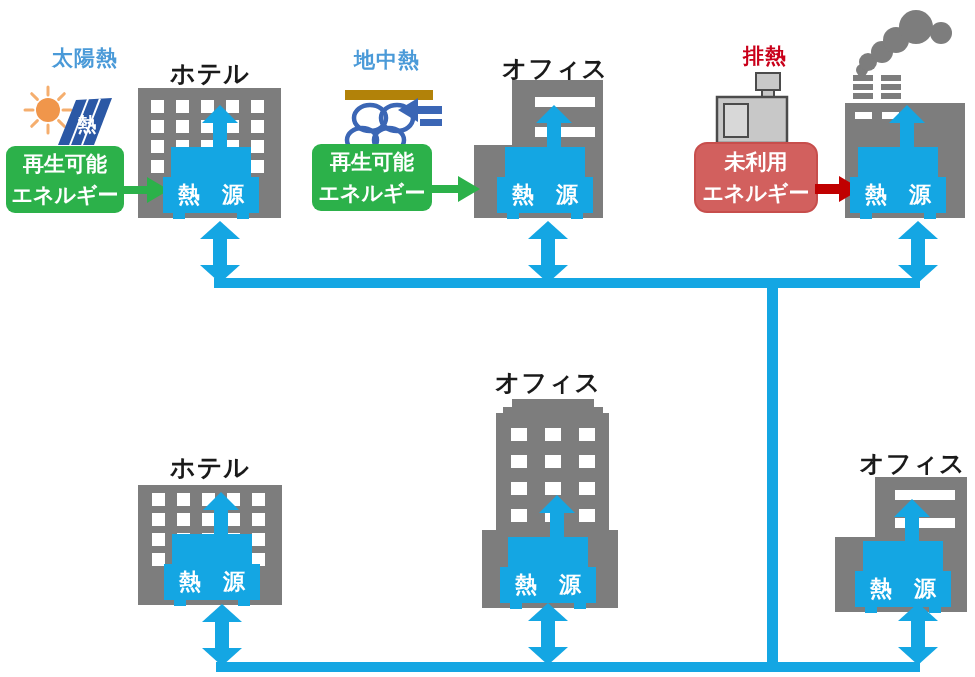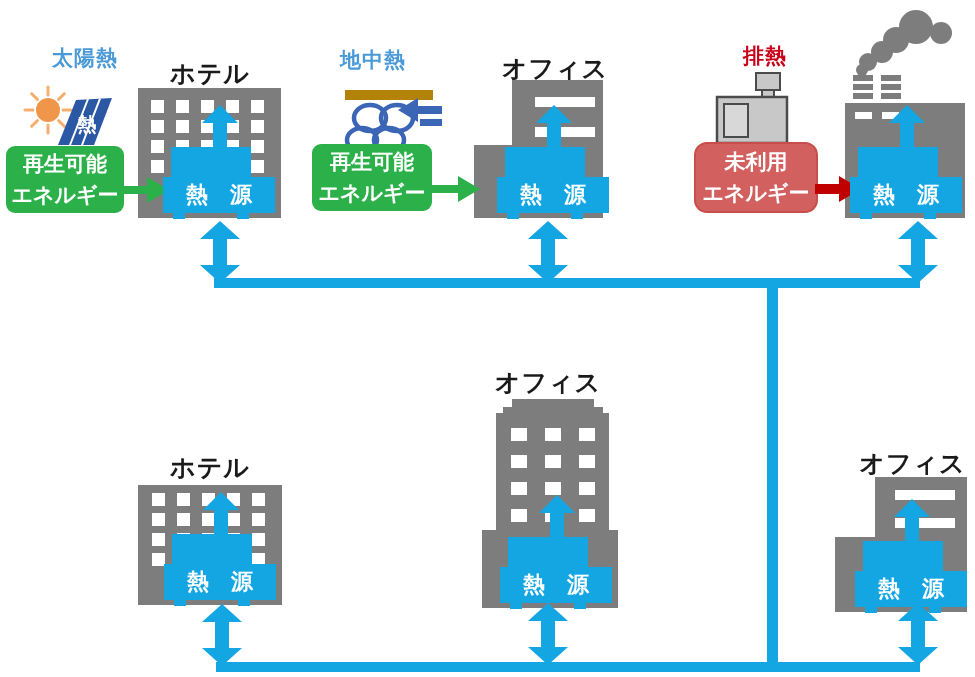--- a/index.html
+++ b/index.html
@@ -42,21 +42,21 @@
   .harrow .shaft{position:absolute;left:0;top:9px;height:8px;right:18px;}
   .harrow .head{position:absolute;right:0;top:0;width:0;height:0;
     border-top:13px solid transparent;border-bottom:13px solid transparent;}
   .harrow.green .shaft{background:var(--green);}
   .harrow.green .head{border-left:22px solid var(--green);}
   .harrow.red .shaft{background:var(--darkred);top:8px;height:10px;}
   .harrow.red .head{border-left:22px solid var(--darkred);}
 
   
   .hs-unit{position:absolute;width:96px;height:112px;z-index:5;}
-  .hs-body{position:absolute;left:0;top:70px;width:112px;height:36px;background:var(--blue);
+  .hs-body{position:absolute;left:0;top:70px;width:96px;height:36px;background:var(--blue);
     color:#fff;font-weight:bold;font-size:22px;text-align:center;line-height:36px;word-spacing:16px;}
   .hs-tab{position:absolute;width:12px;height:8px;top:63px;background:var(--blue);}
   .hs-foot{position:absolute;width:12px;height:7px;top:105px;background:var(--blue);}
   .hs-boxl{position:absolute;left:8px;top:40px;width:42px;height:30px;background:var(--blue);}
   .hs-boxr{position:absolute;left:64px;top:40px;width:24px;height:30px;background:var(--blue);}
   .hs-ashaft{position:absolute;left:50px;top:14px;width:14px;height:56px;background:var(--blue);}
   .hs-ahead{position:absolute;left:39px;top:-2px;width:0;height:0;
     border-left:18px solid transparent;border-right:18px solid transparent;border-bottom:18px solid var(--blue);}
 
   
@@ -71,21 +71,21 @@
 </head>
 <body>
 
 <div id="canvas">
 
   <div class="pipe" style="left:214px;top:278px;width:706px;height:10px;"></div>
   <div class="pipe" style="left:216px;top:662px;width:704px;height:10px;"></div>
   <div class="pipe" style="left:767px;top:283px;width:11px;height:384px;"></div>
 
   <div class="heading" style="left:20px;top:44px;width:130px;color:var(--headblue);">太陽熱</div>
-  <div class="heading" style="left:308px;top:46px;width:130px;color:var(--headblue);">地中熱</div>
+  <div class="heading" style="left:322px;top:46px;width:130px;color:var(--headblue);">地中熱</div>
   <div class="heading" style="left:715px;top:42px;width:100px;color:var(--wastered);">排熱</div>
 
   <svg style="left:15px;top:83px;" width="115" height="68" viewBox="0 0 115 68">
     <g stroke="#f5ae6e" stroke-width="3" stroke-linecap="round">
       <line x1="48" y1="27" x2="56" y2="27"></line>
         <line x1="43.6" y1="37.6" x2="49.3" y2="43.3"></line>
       <line x1="33" y1="42" x2="33" y2="50"></line>
         <line x1="22.4" y1="37.6" x2="16.7" y2="43.3"></line>
       <line x1="18" y1="27" x2="10" y2="27"></line>
         <line x1="22.4" y1="16.4" x2="16.7" y2="10.7"></line>

